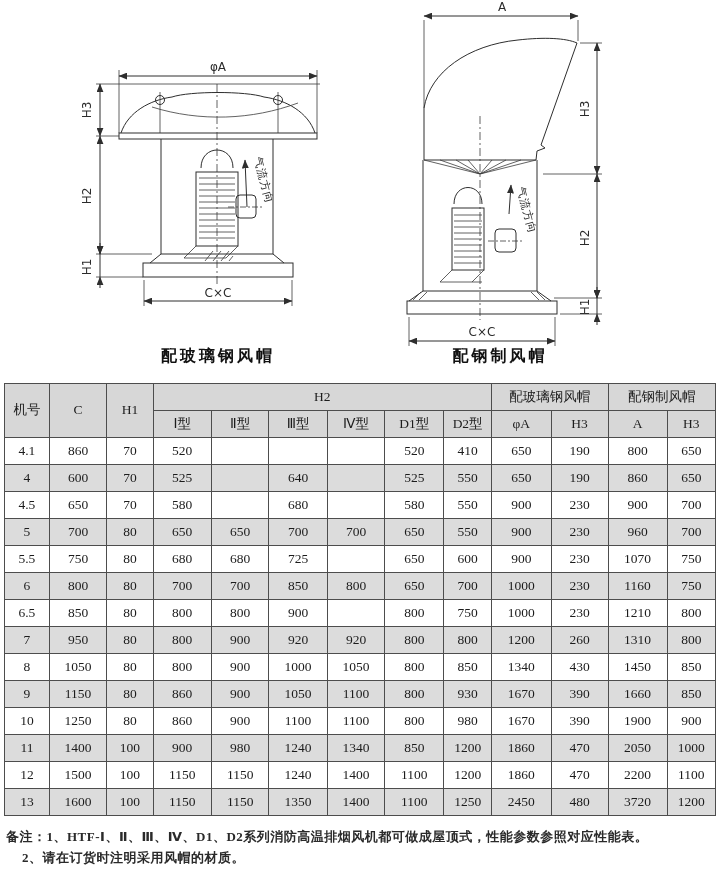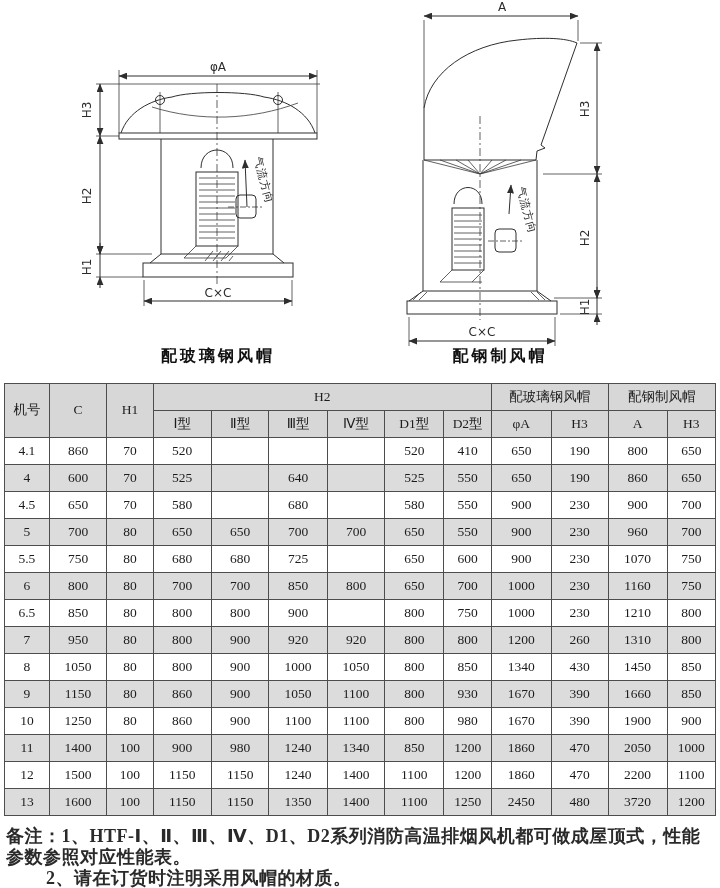--- a/index.html
+++ b/index.html
@@ -25,24 +25,24 @@
   }
   .spec-table th,.spec-table td{
     border:1px solid #4d4d4d;padding:0;height:26px;line-height:1.1;
     font-weight:normal;overflow:hidden;white-space:nowrap;
   }
   .spec-table thead th{background:#d7d7d7;height:26px;}
   .spec-table tbody tr.stripe td{background:#dcdcdc;}
   
   .notes{
     position:absolute;top:826px;left:6px;width:710px;
-    font-size:18px;font-weight:600;line-height:21px;color:#2a2a2a;
+    font-size:13px;font-weight:600;line-height:21px;color:#2a2a2a;
     letter-spacing:.5px;
   }
-  .notes .indent{margin-left:40px;}
+  .notes .indent{margin-left:16px;}
 </style>
 </head>
 <body>
 
 <div class="drawings">
   <svg width="720" height="378" viewBox="0 0 720 378">
     <defs>
       <marker id="arr" viewBox="0 0 10 8" markerWidth="9" markerHeight="7" refX="9.5" refY="4" orient="auto-start-reverse" markerUnits="userSpaceOnUse">
         <path d="M0,0 L10,4 L0,8 Z" fill="#2e2e2e"></path>
       </marker>

